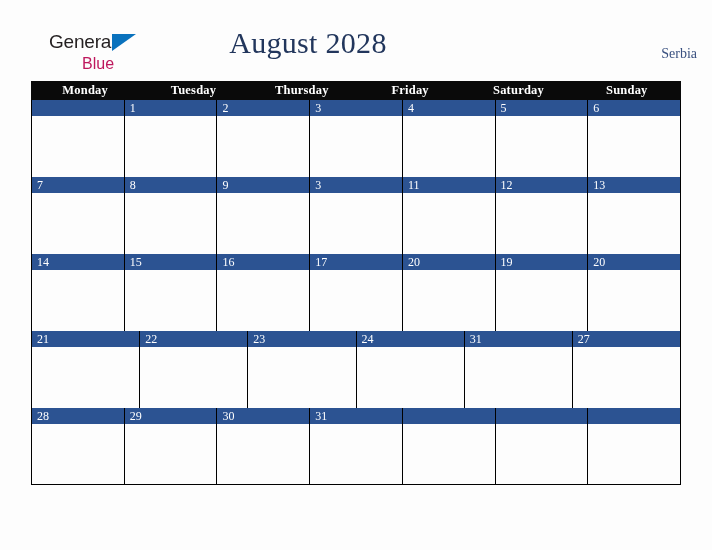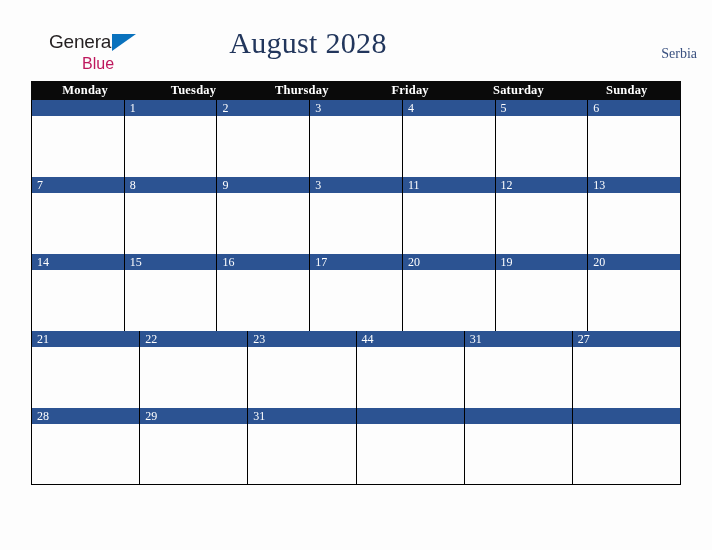--- a/index.html
+++ b/index.html
@@ -324,21 +324,21 @@
         <div class="day-body"></div>
       </div>
     <div class="day-cell">
         <div class="day-band">
           <span class="day-number">23</span>
         </div>
         <div class="day-body"></div>
       </div>
     <div class="day-cell">
         <div class="day-band">
-          <span class="day-number">44</span>
+          <span class="day-number">24</span>
         </div>
         <div class="day-body"></div>
       </div>
     <div class="day-cell">
         <div class="day-band">
           <span class="day-number">31</span>
         </div>
         <div class="day-body"></div>
       </div>
     <div class="day-cell">
@@ -357,20 +357,26 @@
         <div class="day-body"></div>
       </div>
     <div class="day-cell">
         <div class="day-band">
           <span class="day-number">29</span>
         </div>
         <div class="day-body"></div>
       </div>
     <div class="day-cell">
         <div class="day-band">
+          <span class="day-number">30</span>
+        </div>
+        <div class="day-body"></div>
+      </div>
+    <div class="day-cell">
+        <div class="day-band">
           <span class="day-number">31</span>
         </div>
         <div class="day-body"></div>
       </div>
     <div class="day-cell">
         <div class="day-band">
           <span class="day-number"></span>
         </div>
         <div class="day-body"></div>
       </div>

